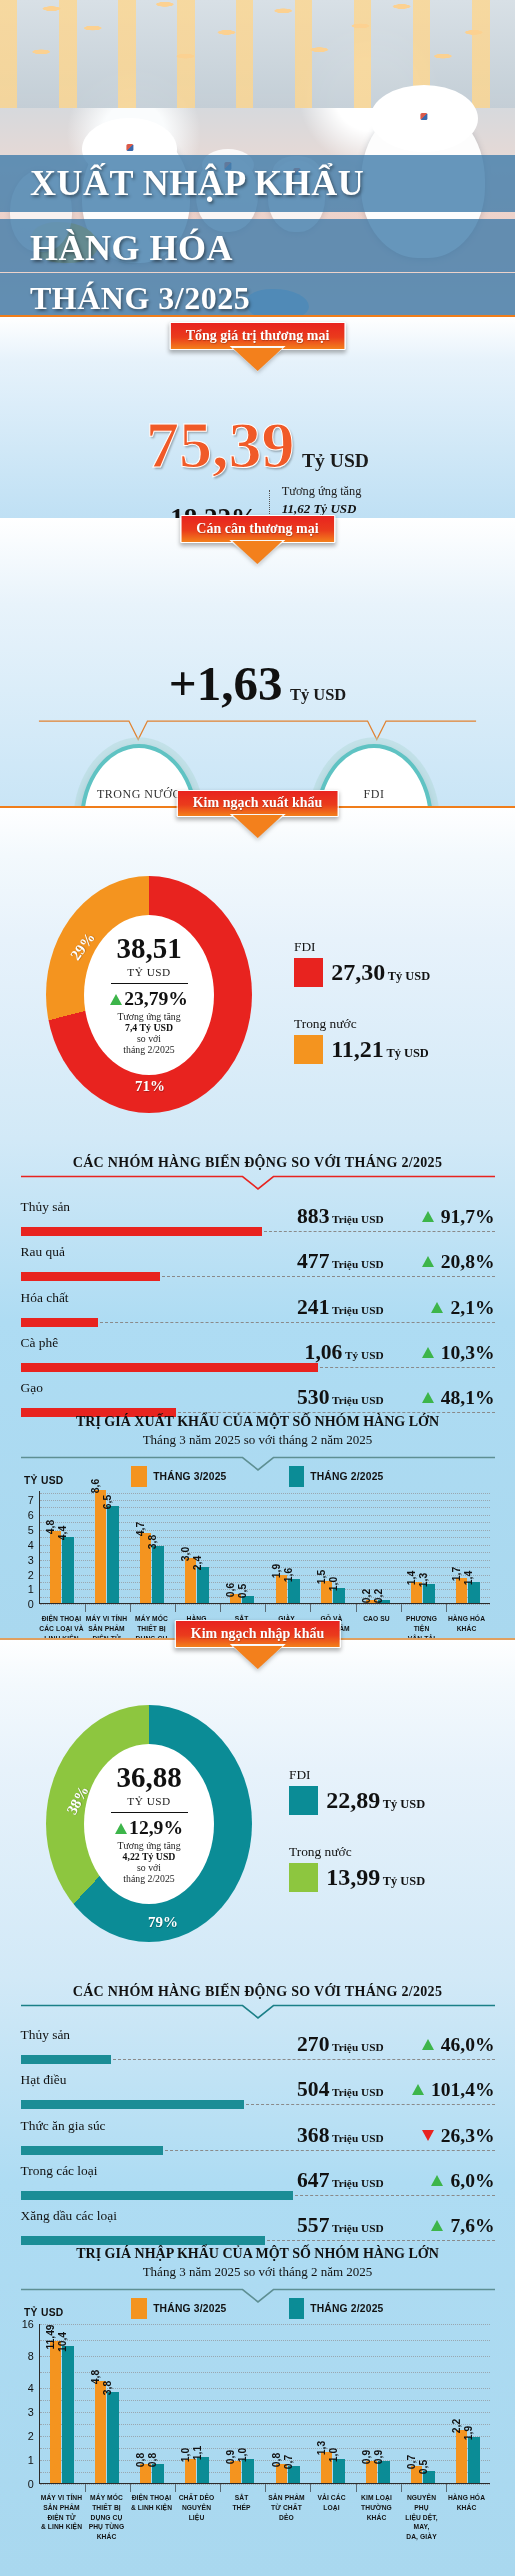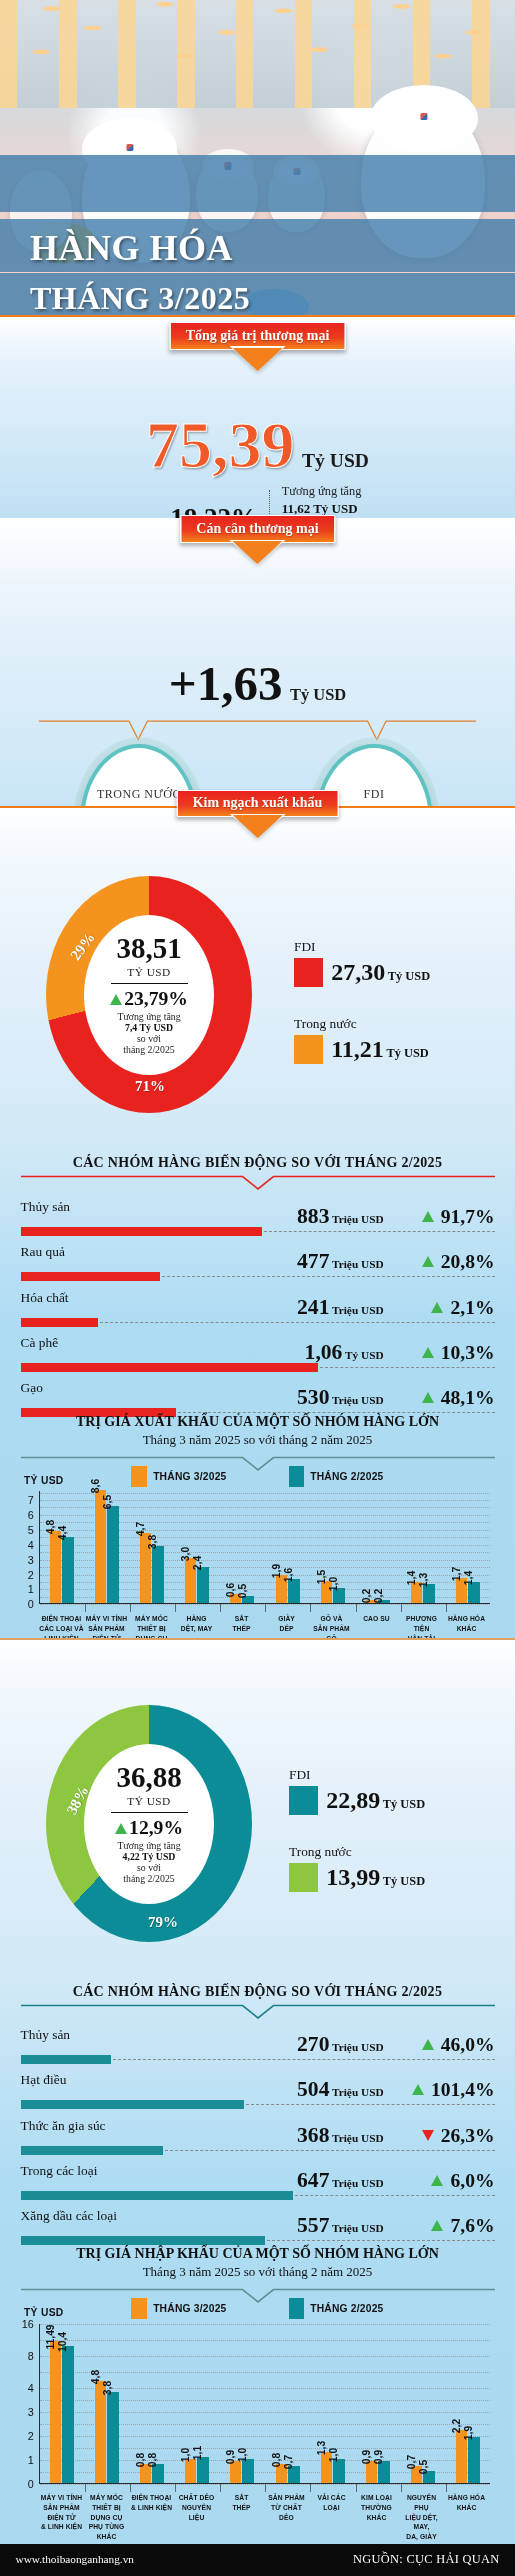--- a/index.html
+++ b/index.html
@@ -200,20 +200,21 @@
     <div class="worker" style="left:196px;top:155px;width:62px;height:77px;opacity:.85;"></div>
     <div class="w-hat" style="left:202px;top:149px;width:52px;height:32px;opacity:.85;"></div>
     <div class="worker" style="left:268px;top:160px;width:57px;height:72px;opacity:.8;"></div>
     <div class="w-hat" style="left:273px;top:156px;width:47px;height:29px;opacity:.8;"></div>
     <div class="worker" style="left:10.3px;top:170px;width:62px;height:82px;opacity:.75;"></div>
     <div class="glove blue" style="left:247px;top:289px;width:62px;height:31px;"></div>
   </div>
   <div class="hero-band b1"></div>
   <div class="hero-band b2"></div>
   <div class="hero-band b3"></div>
+  <div class="hero-title ht1">XUẤT NHẬP KHẨU</div>
   <div class="hero-title ht2">HÀNG HÓA</div>
   <div class="hero-title ht3">THÁNG 3/2025</div>
   <div class="hero-rule"></div>
 </div>
 
 <div class="sec bg-blue" style="top:317px;height:201px;">
   <div class="ribbon-wrap" style="top:5.2px;">
     <div class="ribbon">Tổng giá trị thương mại</div>
     <div class="ribbon-arrow-wrap">
         <div class="ribbon-arrow"></div>
@@ -224,21 +225,21 @@
     <span class="bignum" style="font-size:66px;">75,39</span>
     <span class="unit" style="font-size:19.6px;margin-left:5.2px;">Tỷ USD</span>
   </div>
 
   <div style="position:absolute;left:147px;top:164px;display:flex;align-items:flex-end;gap:11.3px;">
     <span class="tri-up" style="margin-top:8.2px;"></span>
     <span style="font-family:'Liberation Serif',serif;font-weight:bold;font-size:27px;color:#111;">18,22%</span>
     <div style="width:0;border-left:1px dotted #555;height:44px;margin-top:3.1px;"></div>
     <div style="line-height:1.35;padding-top:2.1px;">
       <div style="font-family:'Liberation Serif',serif;font-size:12.4px;color:#222;">Tương ứng tăng</div>
-      <div style="font-family:'Liberation Serif',serif;font-size:13px;font-weight:bold;color:#111;">11,62 Tỷ USD</div>
+      <div style="font-family:'Liberation Serif',serif;font-size:13px;font-weight:bold;color:#111;font-style:italic;">11,62 Tỷ USD</div>
       <div style="font-family:'Liberation Serif',serif;font-size:12.4px;color:#222;">so với tháng 2/2025</div>
     </div>
   </div>
 </div>
 
 <div class="sec bg-blue2" style="top:518px;height:289px;">
   <div class="ribbon-wrap" style="top:-2.6px;">
     <div class="ribbon">Cán cân thương mại</div>
     <div class="ribbon-arrow-wrap">
         <div class="ribbon-arrow"></div>
@@ -549,20 +550,26 @@
         <div class="xlab" style="left: 444px; width: 45px; top: 7.2px;">
           <div>HÀNG HÓA</div>
           <div>KHÁC</div>
         </div>
       </div>
   </div>
 </div>
 
 <div class="sec" style="top:1638px;height:938px;background:linear-gradient(180deg,#ffffff 0%,#f3f9fd 5%,#e7f2fb 14%,#d2e9f7 36%,#aedcf3 58%,#a9d8ef 100%);">
   <div style="position:absolute;left:0;top:0;width:515px;height:2.1px;background:#e0a060;"></div>
+  <div class="ribbon-wrap" style="top:-18px;">
+    <div class="ribbon">Kim ngạch nhập khẩu</div>
+    <div class="ribbon-arrow-wrap">
+        <div class="ribbon-arrow"></div>
+      </div>
+  </div>
 
   <div class="donut-wrap" style="left:46px;top:67px;width:206px;height:237px;">
     <div class="donut" style="background:conic-gradient(from 0deg, #0b8c96 0turn 0.62turn, #8dc63f 0.62turn 1turn);"></div>
     <div class="donut-hole">
       <div class="v">36,88</div>
       <div class="u">TỶ USD</div>
       <div class="hr-d"></div>
       <div class="p">
         <span class="tri-up"></span>
         <span>12,9%</span>
@@ -823,18 +830,14 @@
           <div>LIỆU DỆT, MAY,</div>
           <div>DA, GIÀY</div>
         </div>
         <div class="xlab" style="left: 444px; width: 45px; top: 7.2px;">
           <div>HÀNG HÓA</div>
           <div>KHÁC</div>
         </div>
       </div>
   </div>
 
-  <div class="footer">
-    <div class="l">www.thoibaonganhang.vn</div>
-    <div class="r">NGUỒN: CỤC HẢI QUAN</div>
-  </div>
 </div>
 
 
 </body></html>

